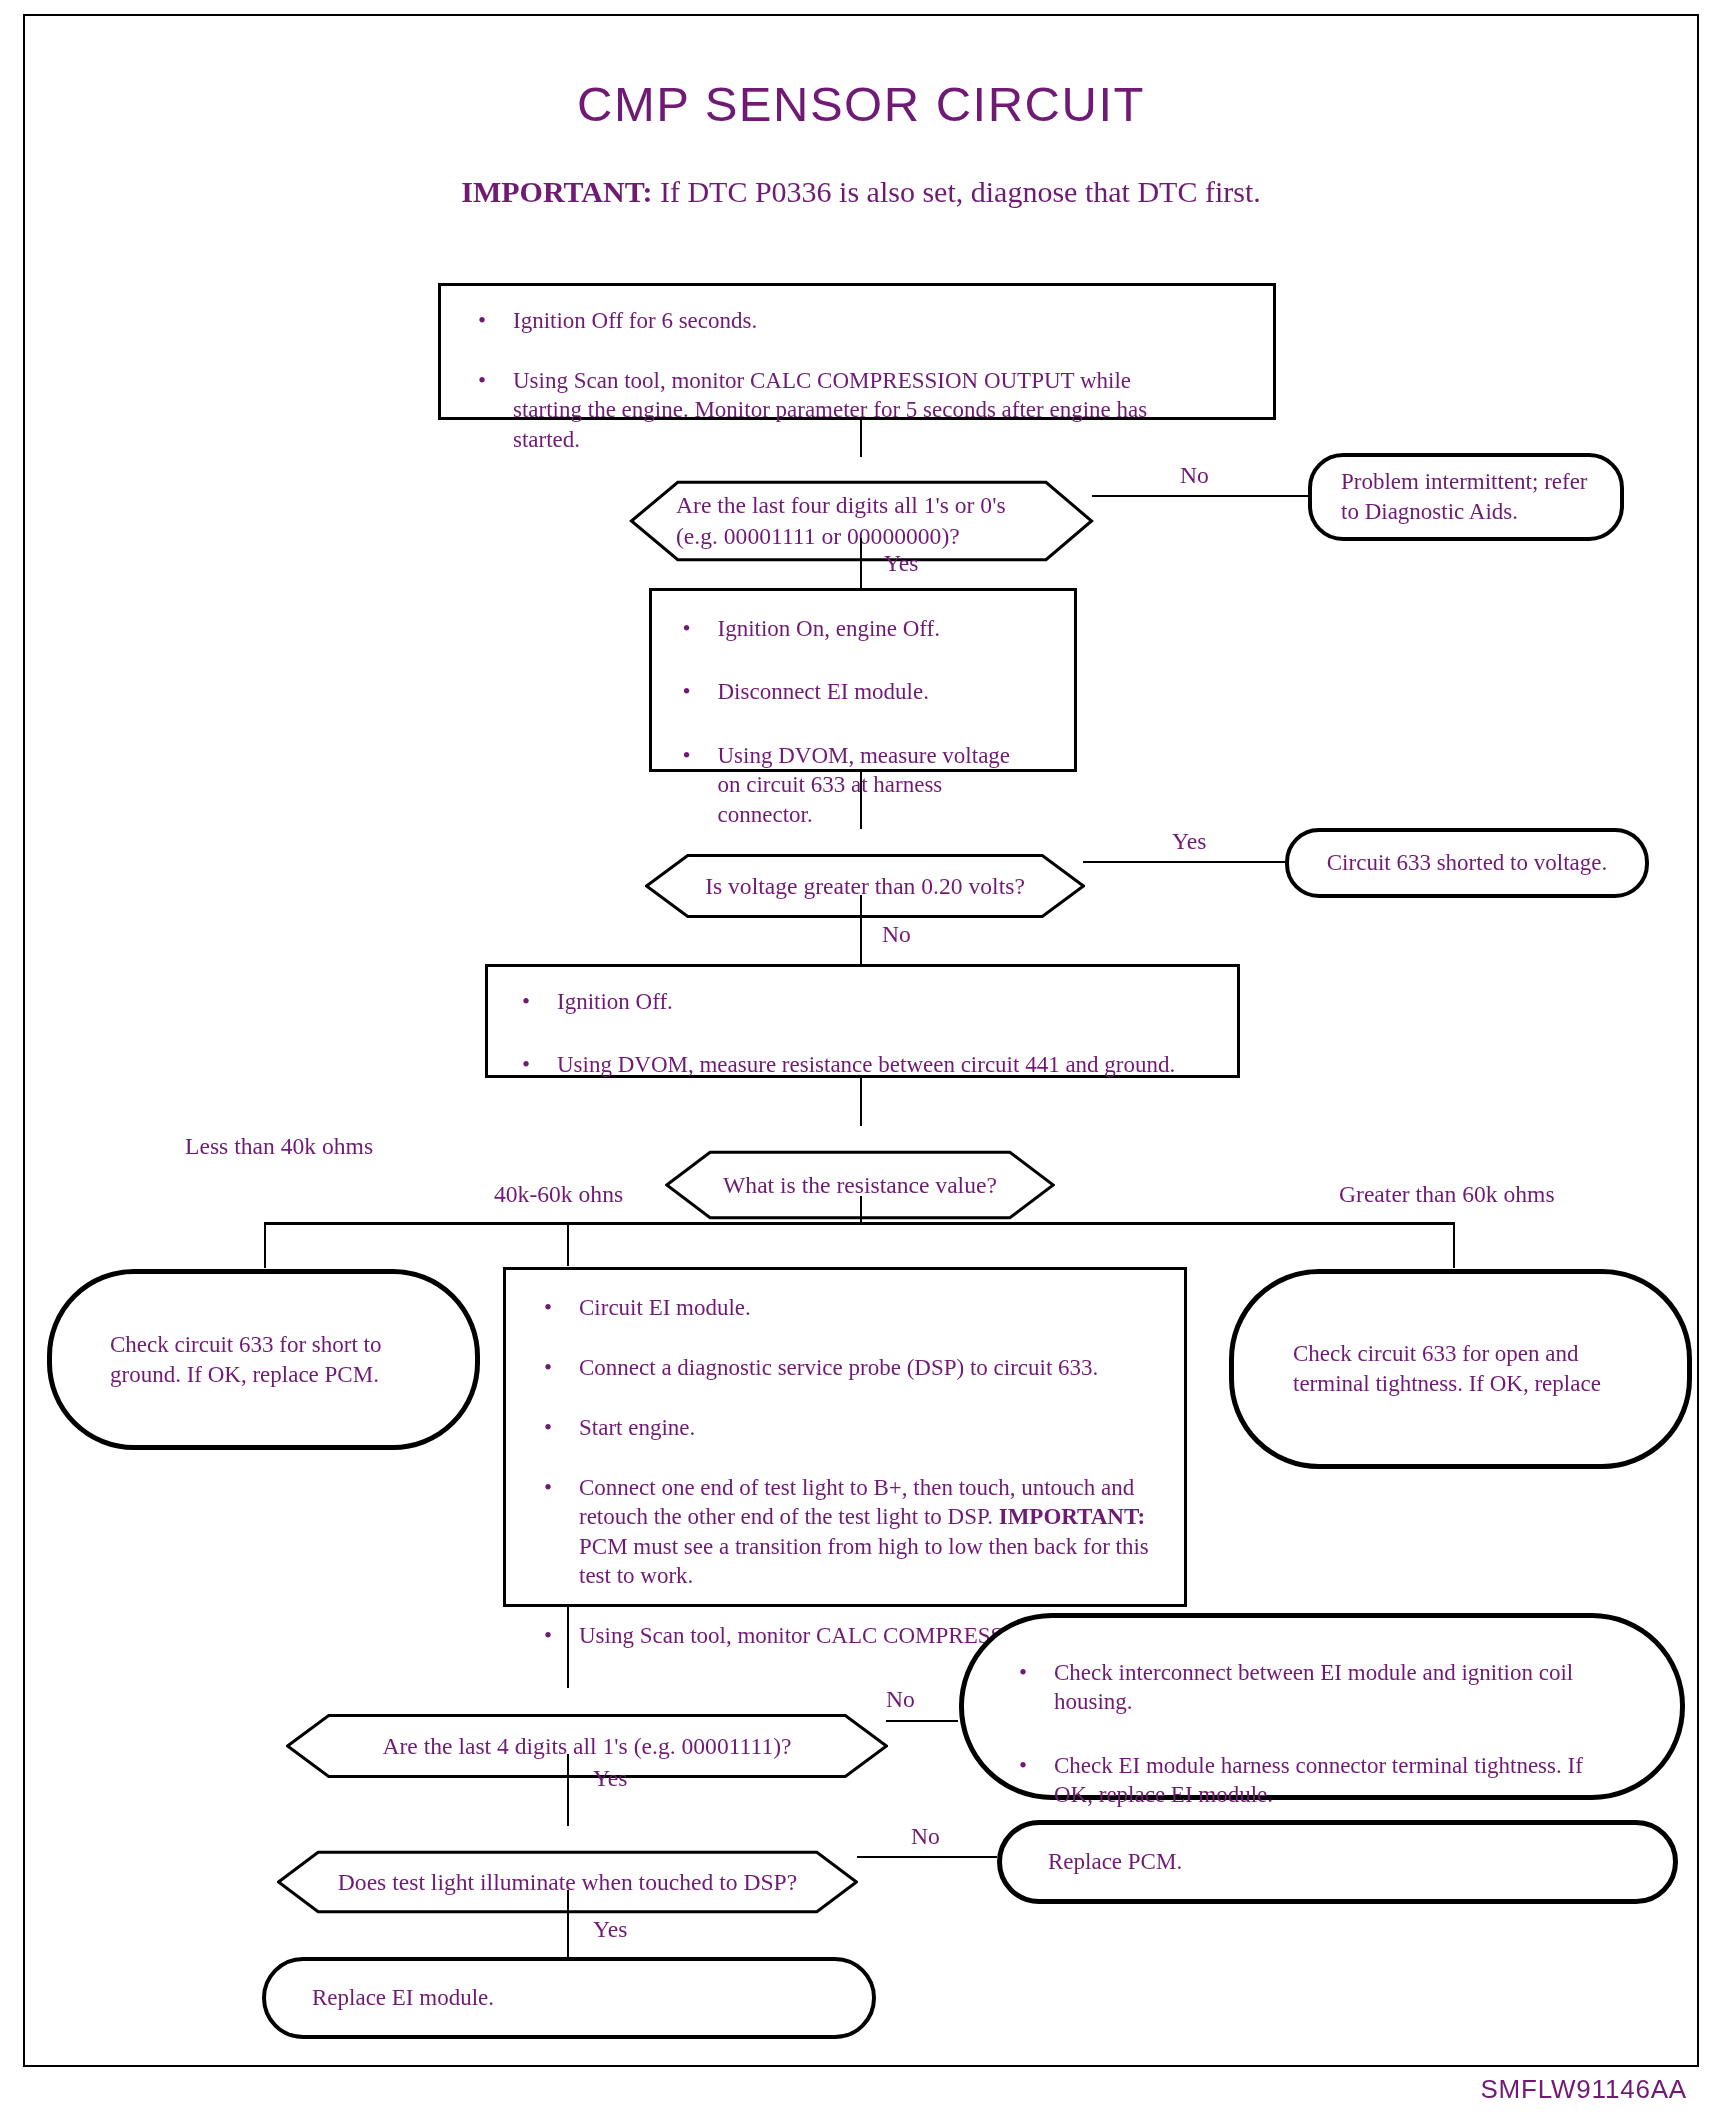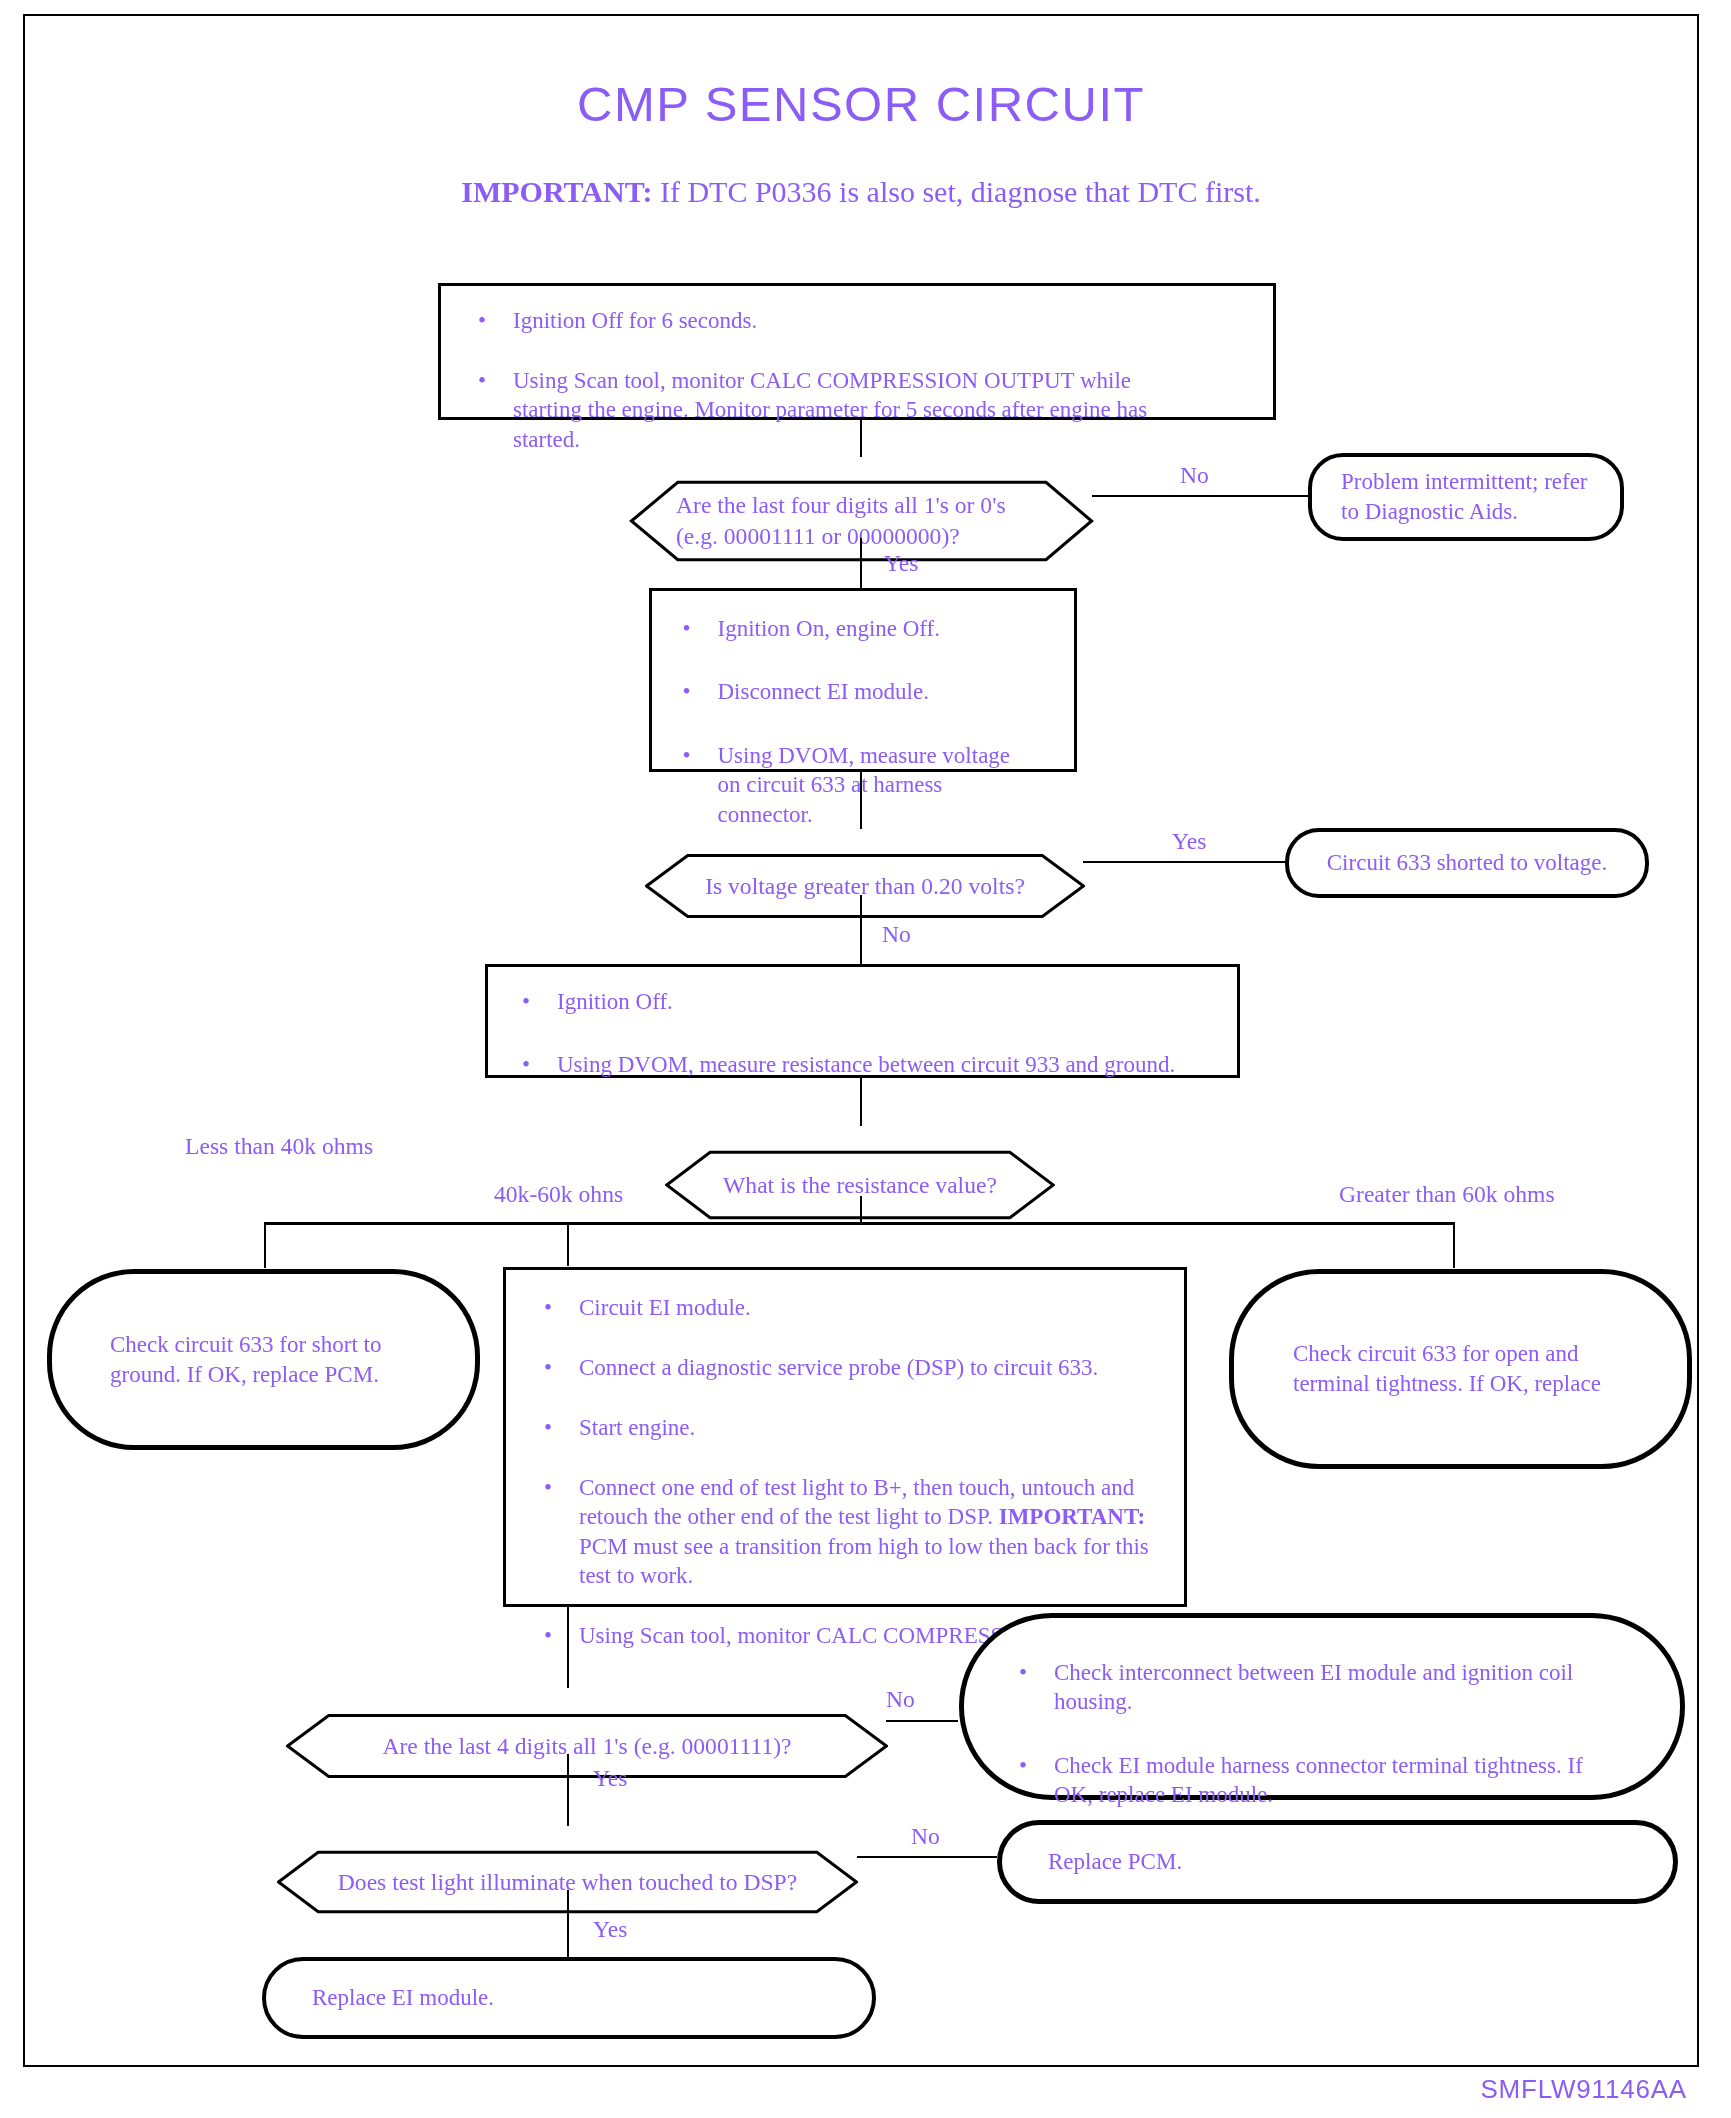--- a/index.html
+++ b/index.html
@@ -1,16 +1,16 @@
 <!DOCTYPE html>
 <html style="font-size:12.2px"><head>
 <meta charset="utf-8">
 <style>
   html,body{margin:0;padding:0;background:#ffffff;}
-  .page{position:relative;width:1731px;height:2119px;background:#ffffff;color:#8b5cf6;
+  .page{position:relative;width:1731px;height:2119px;background:#ffffff;color:#701a75;
         font-family:"Liberation Serif","DejaVu Serif",serif;overflow:hidden;}
   .frame{position:absolute;left:23px;top:13.7px;width:1672px;height:2049px;border:2.3px solid #000;}
   .title{position:absolute;left:0;top:76px;width:1722px;text-align:center;
          font-family:"Liberation Sans","DejaVu Sans",sans-serif;font-size:49px;letter-spacing:1.5px;}
   .important{position:absolute;left:0;top:175px;width:1722px;text-align:center;font-size:30px;}
   .important b{font-weight:bold;}
   .pbox{position:absolute;border:3px solid #000;background:#fff;box-sizing:border-box;}
   .term{position:absolute;border:4.6px solid #000;background:#fff;box-sizing:border-box;
         display:flex;align-items:center;font-size:23px;line-height:1.3;}
   .hex{position:absolute;margin-top:24px;}
@@ -107,21 +107,21 @@
   <div class="ln" style="left:860px;top:895px;width:2.3px;height:69px;"></div>
 
   <div class="pbox" style="left:485px;top:964px;width:755px;height:114px;">
     <div class="bullets" style="padding:20px 15.2px 0 34px;">
       <div class="bullet" style="margin-bottom:34px;">
         <span class="dot">•</span>
         <span class="txt">Ignition Off.</span>
       </div>
       <div class="bullet">
         <span class="dot">•</span>
-        <span class="txt">Using DVOM, measure resistance between circuit 933 and ground.</span>
+        <span class="txt">Using DVOM, measure resistance between circuit 441 and ground.</span>
       </div>
     </div>
   </div>
 
   <div class="ln" style="left:860px;top:1078px;width:2.3px;height:48px;"></div>
 
   <div class="hex" style="left:665px;top:1126px;width:390px;height:70px;">
     <svg width="390" height="70" viewBox="0 0 512 92">
       <polygon points="2,46 59,3 453,3 510,46 453,89 59,89" fill="#ffffff" stroke="#000000" stroke-width="4"></polygon>
     </svg>

